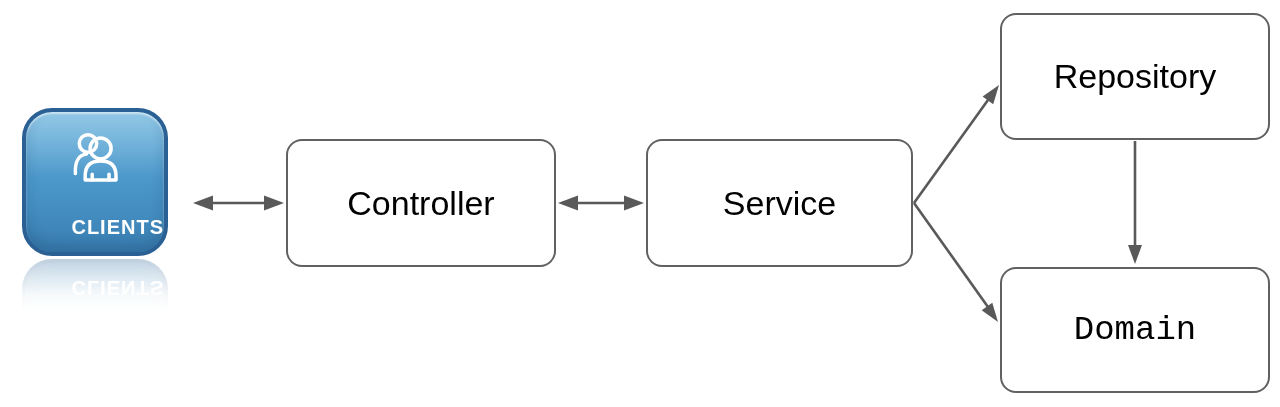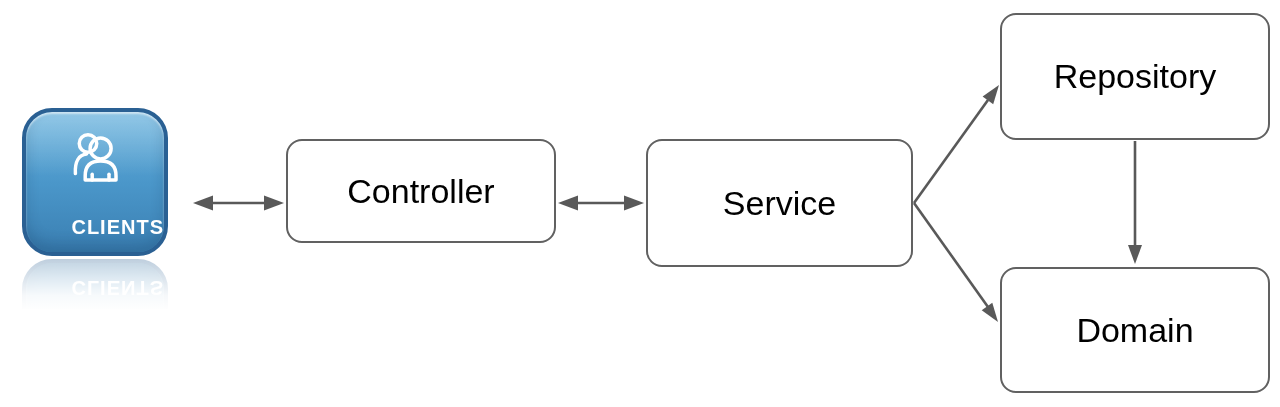--- a/index.html
+++ b/index.html
@@ -22,24 +22,24 @@
   .edge-line{stroke:var(--line-color);stroke-width:2.6;fill:none;}
   .edge-head{fill:var(--line-color);stroke:none;}
   .node{
     position:absolute;box-sizing:border-box;
     background:var(--box-fill);
     border:2px solid var(--box-border);
     border-radius:16px;
     display:flex;align-items:center;justify-content:center;
     font-size:34px;color:var(--text-color);
   }
-  .node-controller{left:286px;top:139px;width:270px;height:104px;}
+  .node-controller{left:286px;top:139px;width:270px;height:128px;}
   .node-service{left:646px;top:139px;width:267px;height:128px;justify-content:center;}
   .node-repository{left:1000px;top:13px;width:270px;height:127px;}
-  .node-domain{left:1000px;top:267px;width:270px;height:126px;}
+  .node-domain{left:1000px;top:267px;width:270px;height:126px;font-family:Liberation Mono, monospace;}
   .glossy-btn{
     position:absolute;box-sizing:border-box;
     width:146px;height:148px;border-radius:30px;
     border:4px solid var(--icon-border);
     background:
       linear-gradient(rgba(255,255,255,.30),rgba(255,255,255,0) 46%),
       linear-gradient(to bottom,var(--icon-top) 0%,var(--icon-mid) 52%,var(--icon-bottom) 100%);
     box-shadow:inset 0 2px 2px rgba(255,255,255,.55), inset 0 -8px 14px rgba(0,30,60,.18);
   }
   .clients-main{left:22px;top:108px;}

